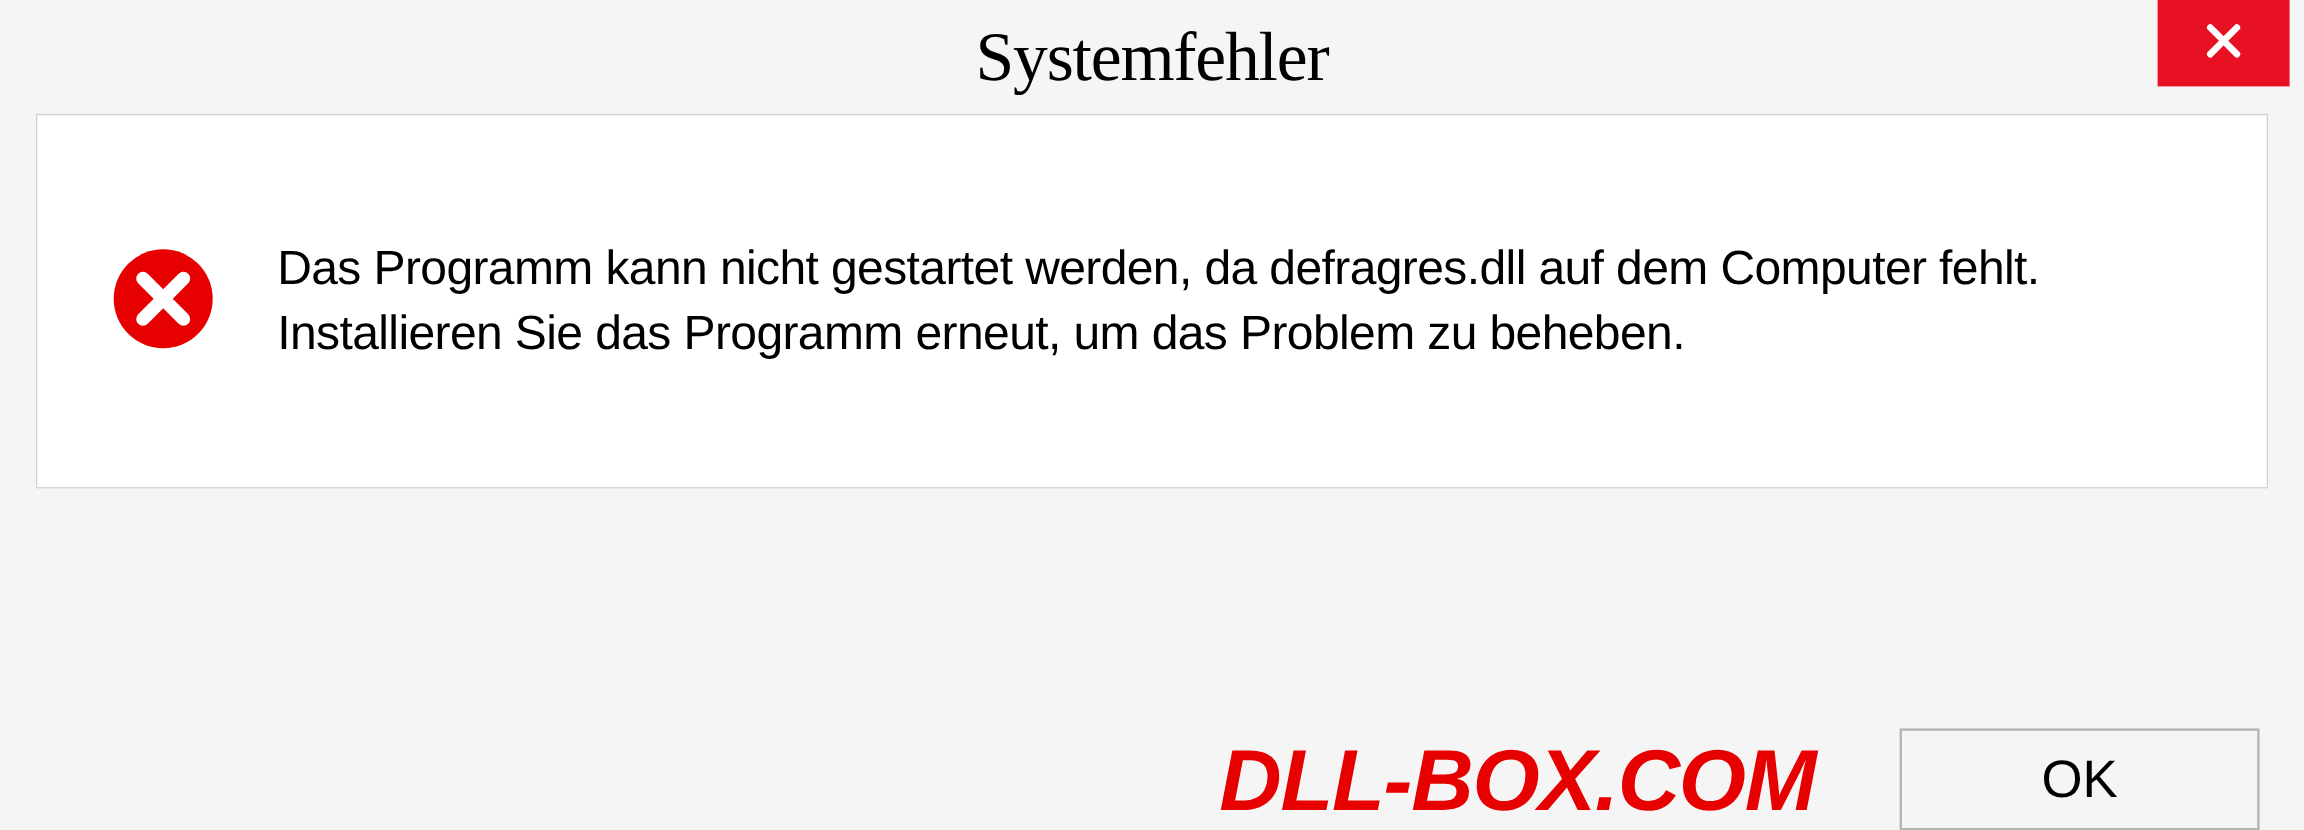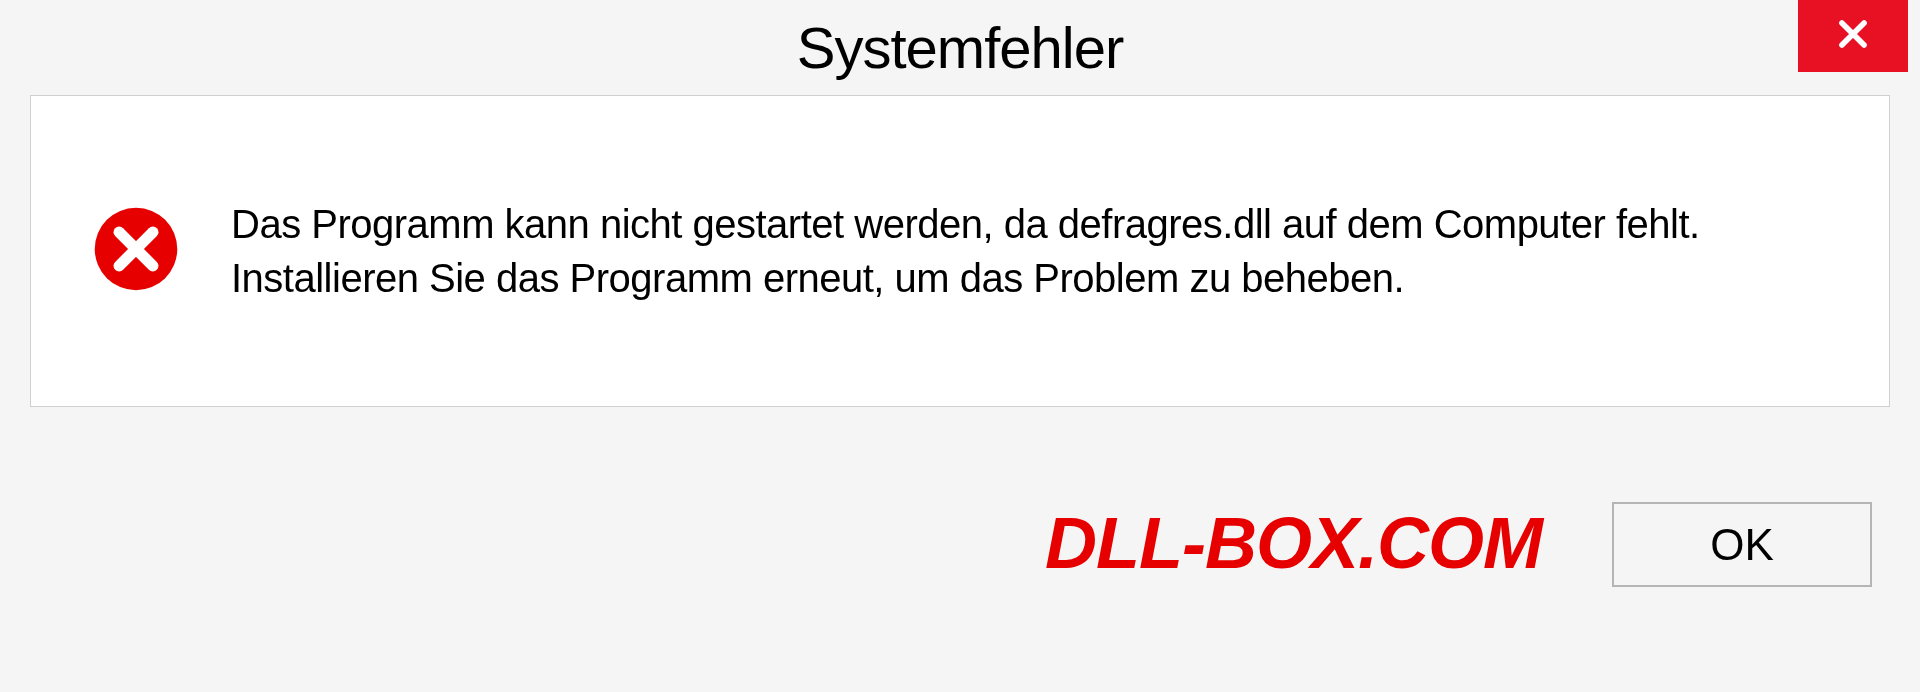--- a/index.html
+++ b/index.html
@@ -28,20 +28,21 @@
       height: 95px;
       display: flex;
       align-items: center;
       justify-content: center;
     }
     .dialog-title {
       font-size: 58px;
       font-weight: normal;
       color: #000;
       letter-spacing: -1px;
+      font-family: Liberation Serif, serif;
     }
     .close-button {
       position: absolute;
       right: 12px;
       top: 0;
       width: 110px;
       height: 72px;
       background: #e81123;
       display: flex;
       align-items: center;
@@ -75,34 +76,34 @@
       line-height: 1.35;
       letter-spacing: -0.5px;
     }
     .footer-bar {
       position: absolute;
       bottom: 0;
       left: 16px;
       right: 0;
       height: 190px;
       display: flex;
-      align-items: flex-start;
+      align-items: flex-end;
       justify-content: flex-end;
-      padding-right: 48px;
+      padding-right: 37px;
     }
     .watermark {
       font-size: 72px;
       font-weight: 900;
       color: #e60000;
       letter-spacing: -1px;
       margin-right: 70px;
       font-style: italic;
     }
     .ok-button {
-      width: 260px;
+      width: 300px;
       height: 85px;
       background: #f5f5f5;
       border: 2px solid #b5b5b5;
       font-size: 44px;
       color: #000;
       display: flex;
       align-items: center;
       justify-content: center;
       cursor: pointer;
     }

